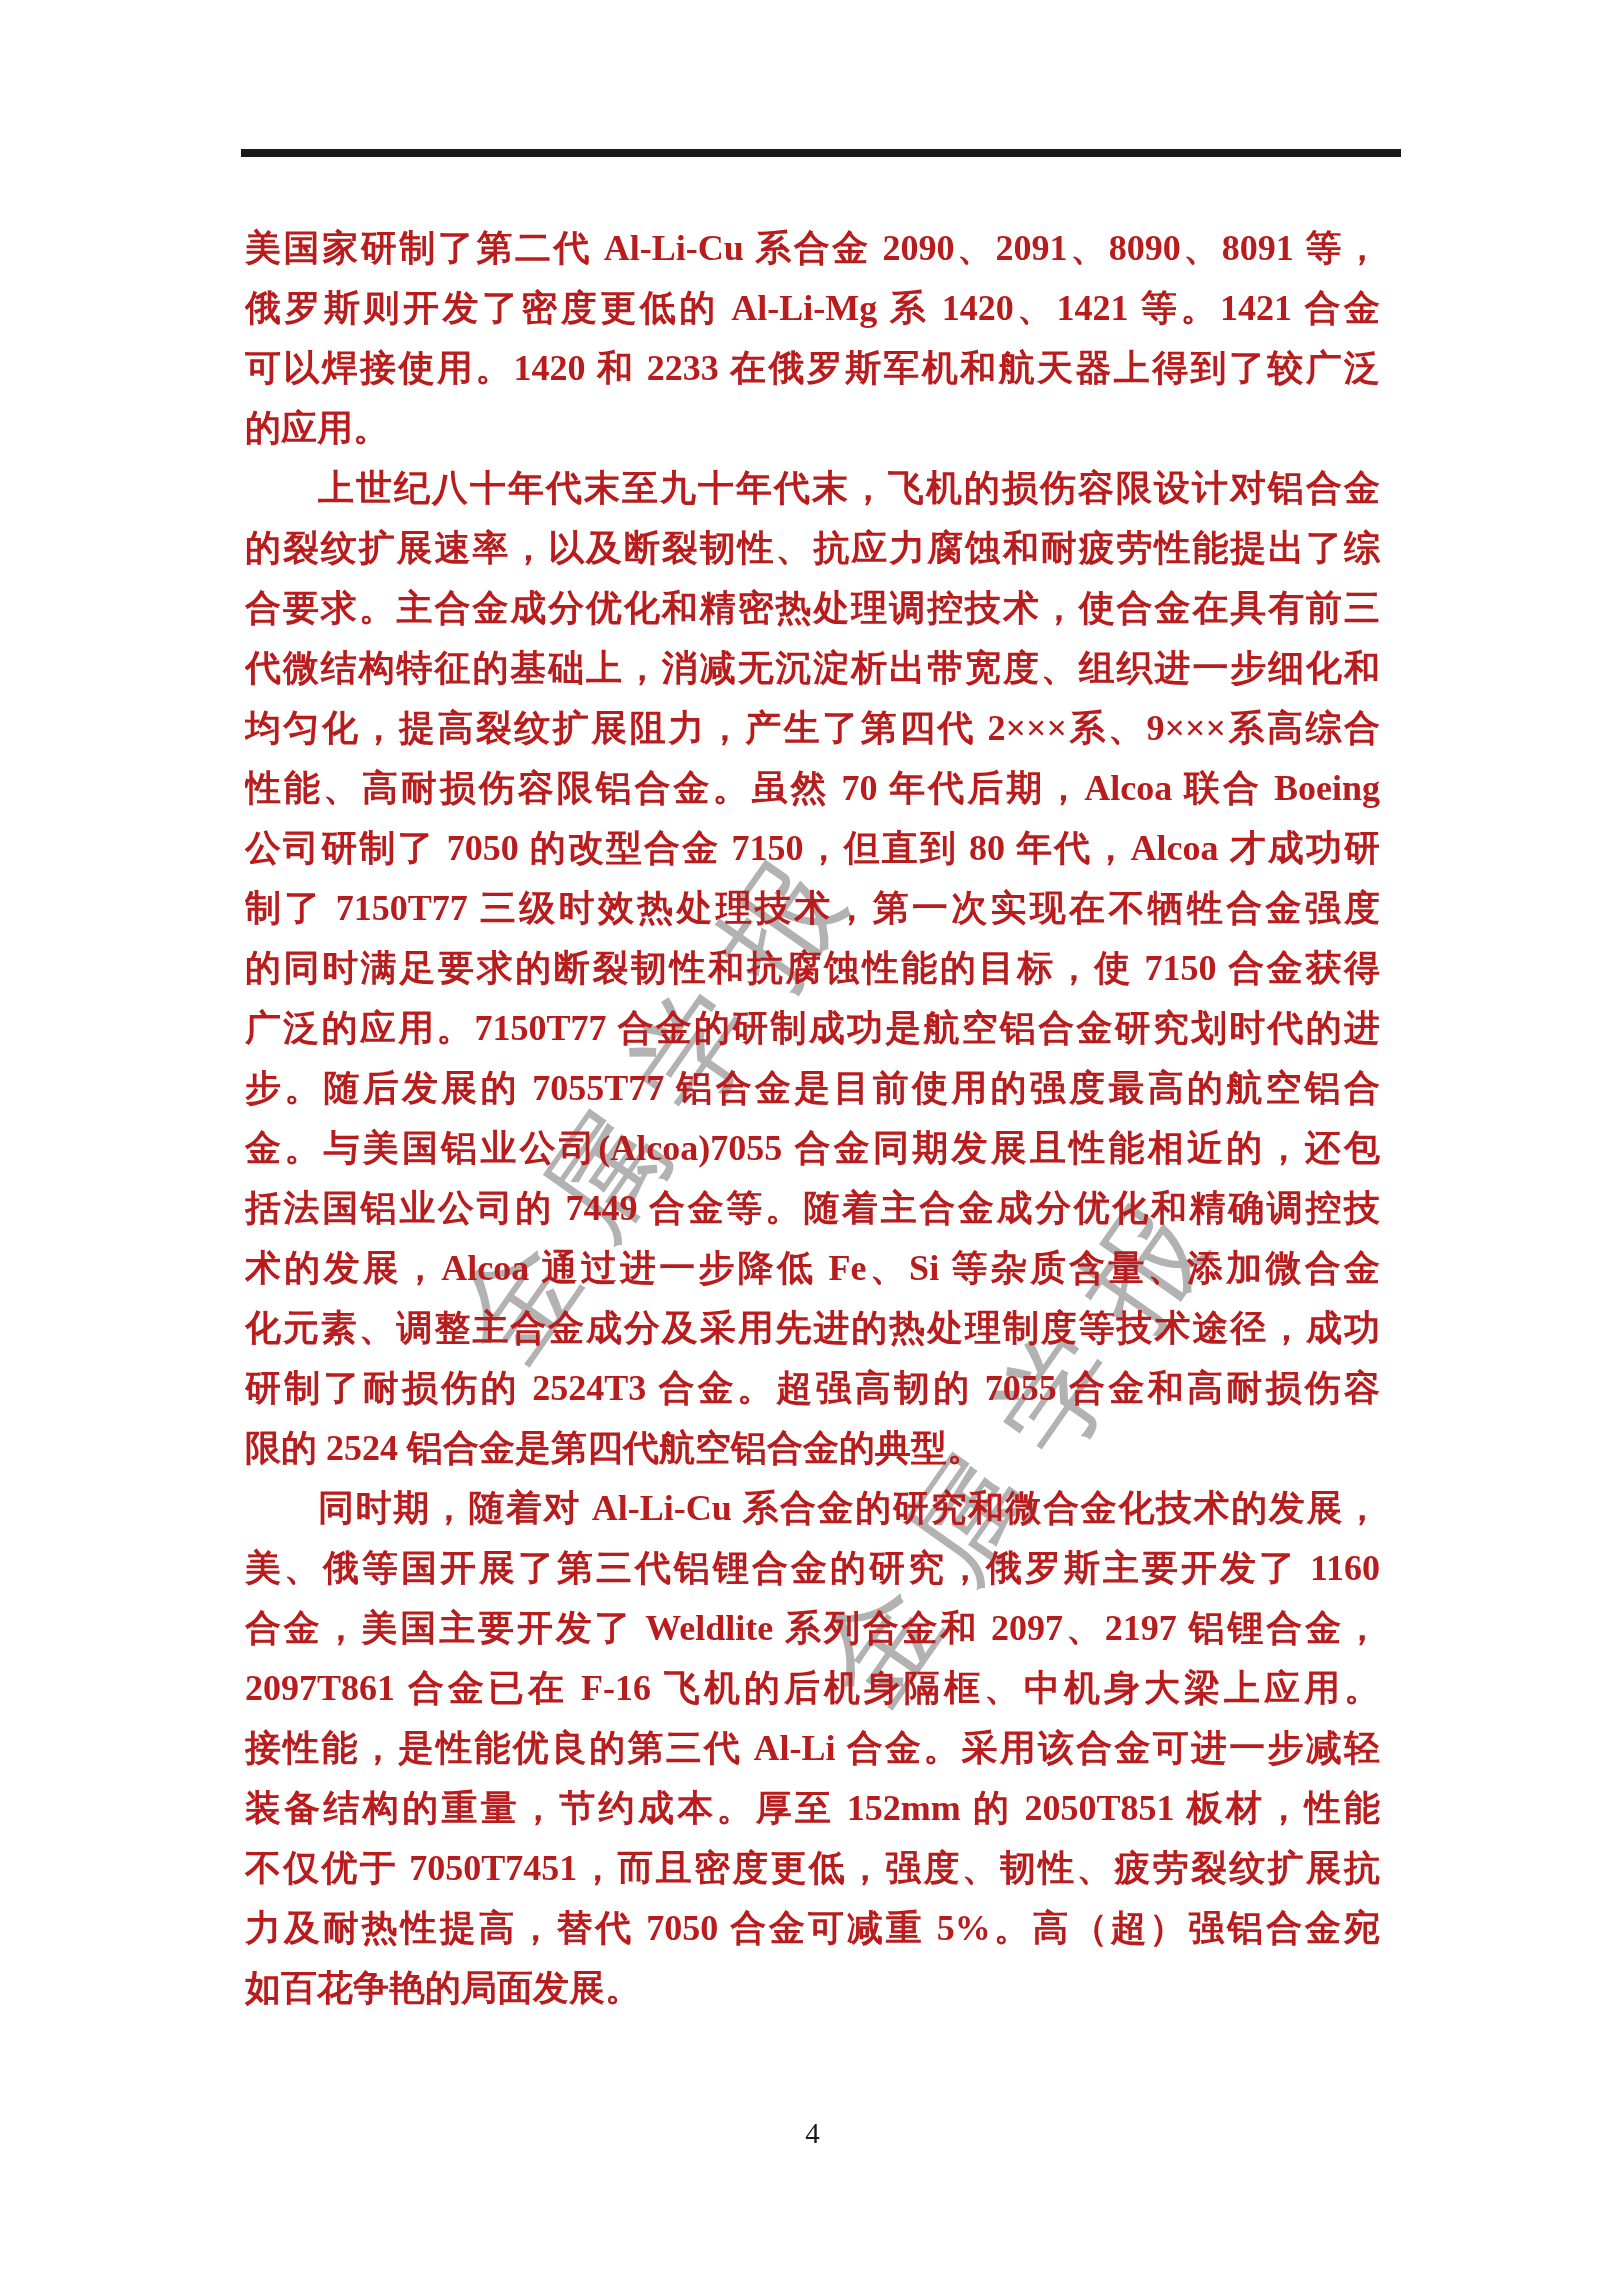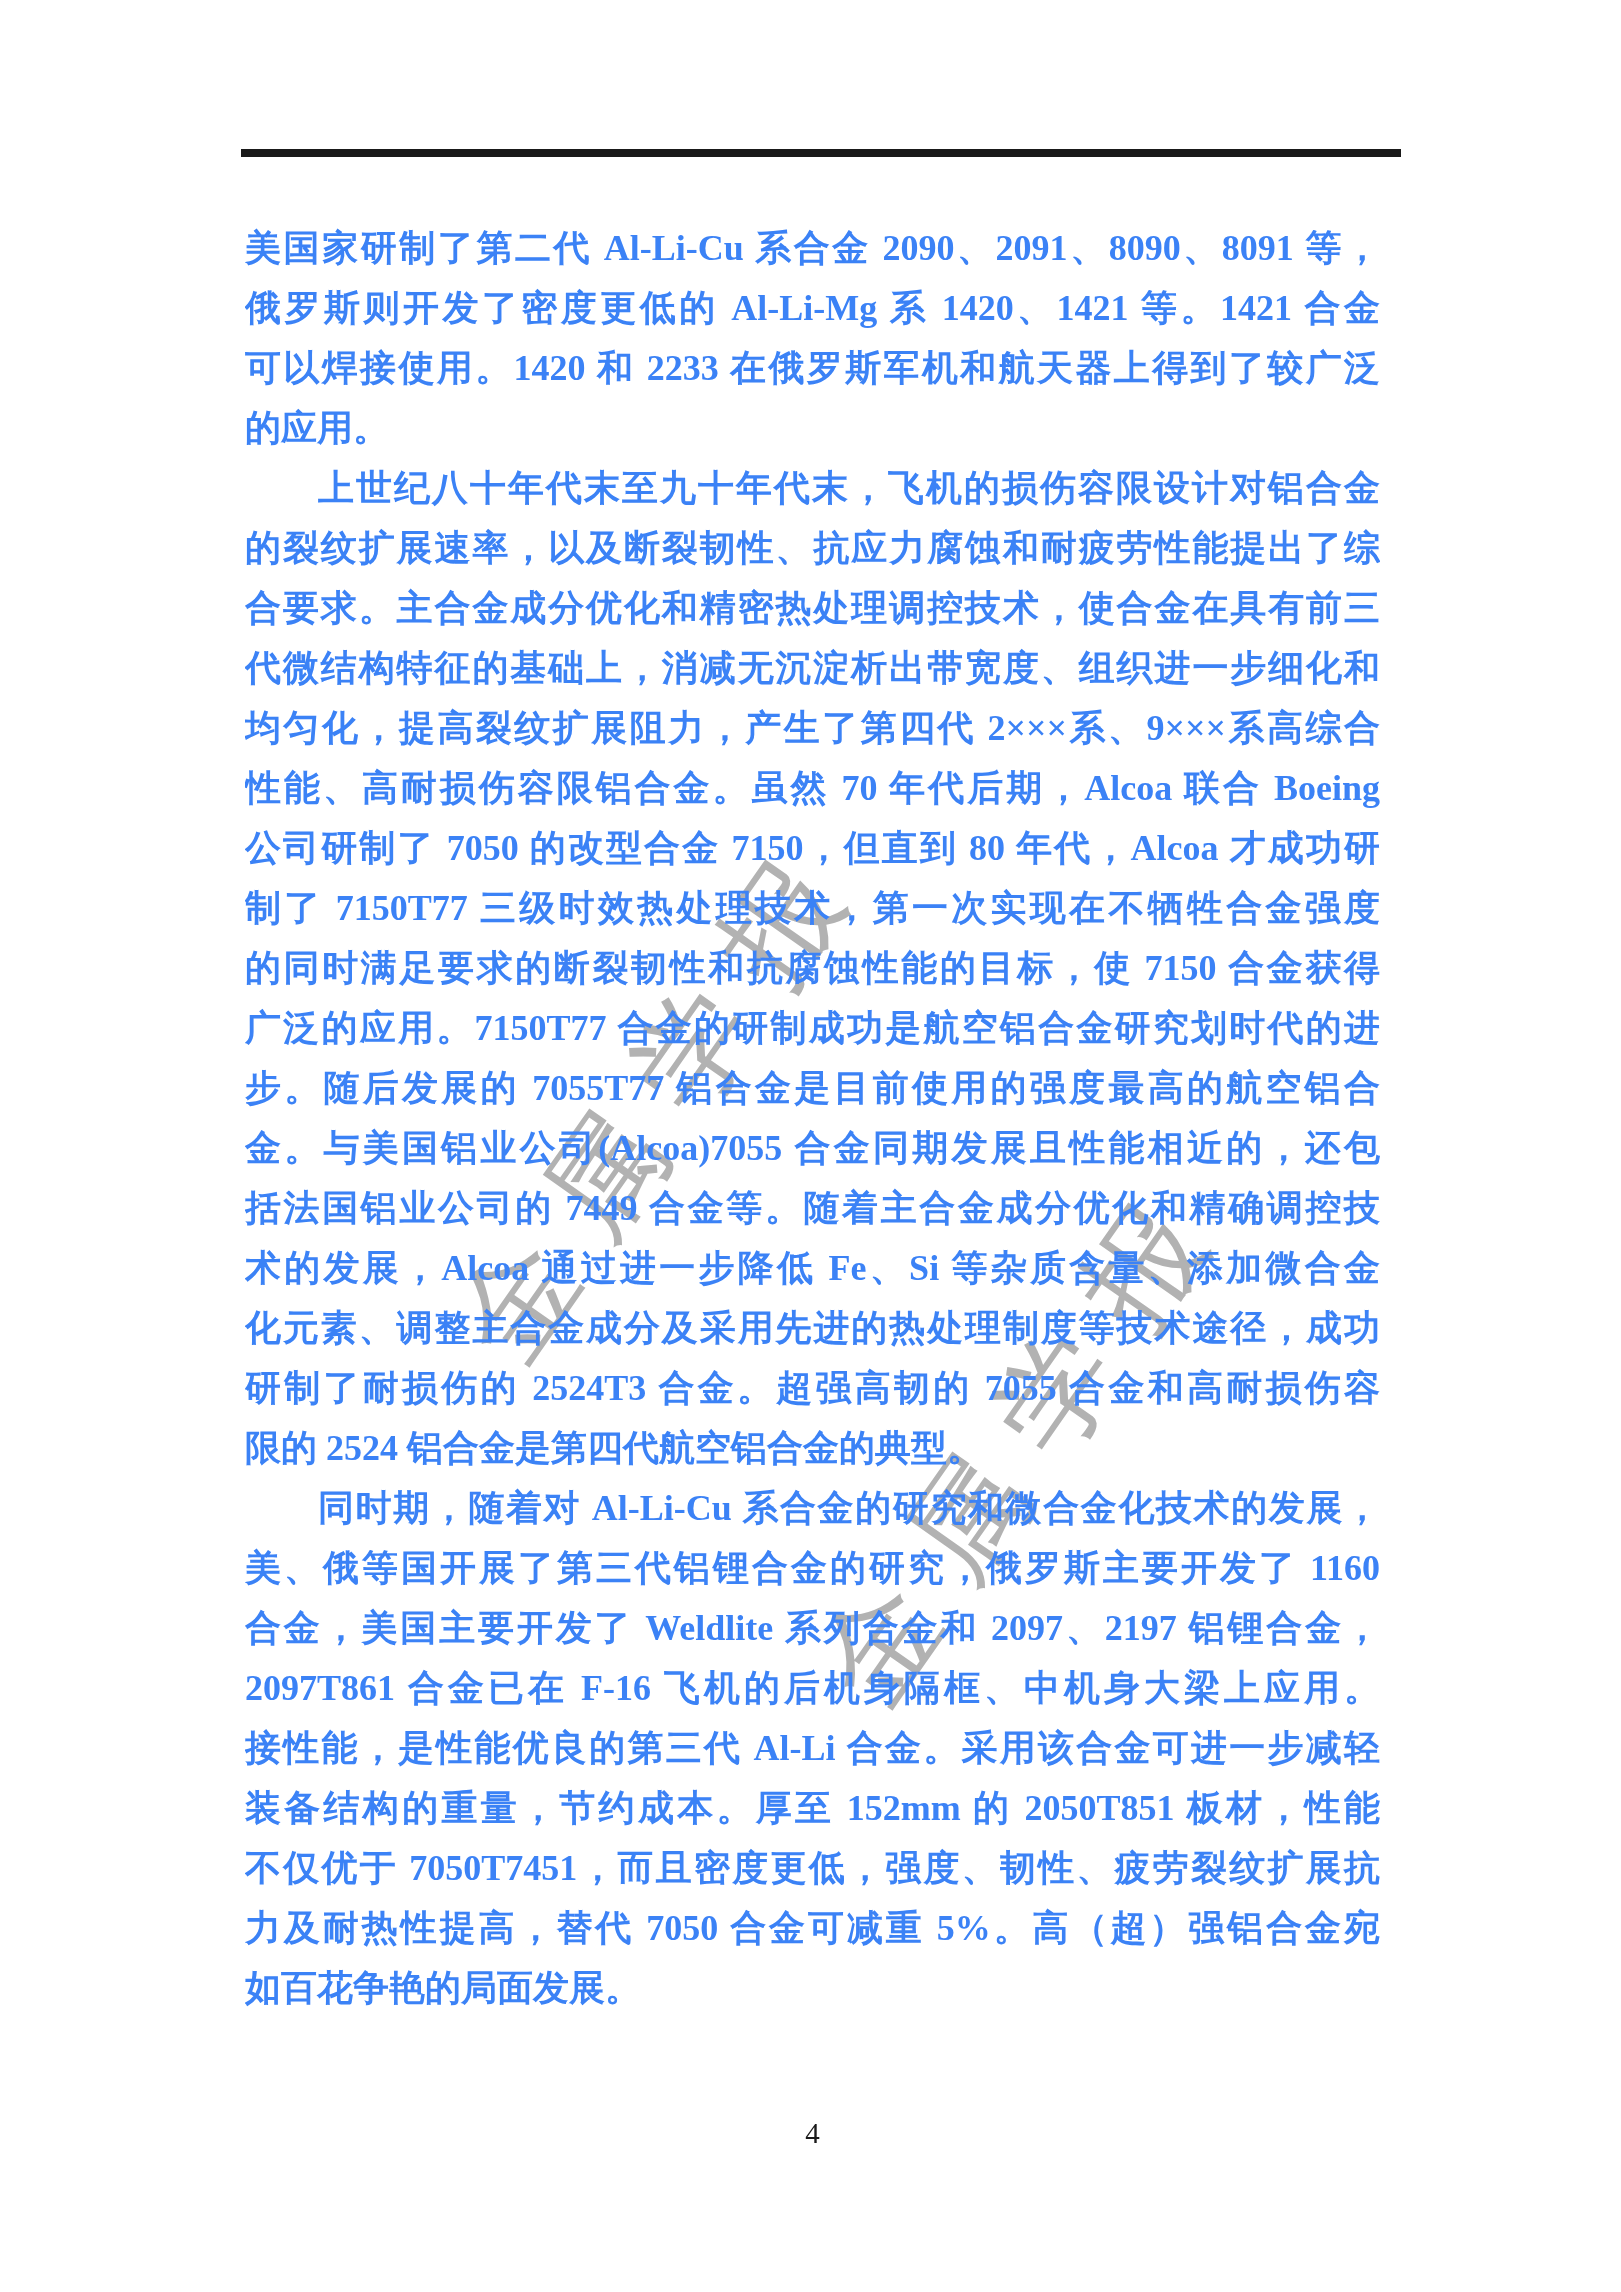--- a/index.html
+++ b/index.html
@@ -38,21 +38,21 @@
     transform: rotate(-55deg);
     transform-origin: left top;
   }
   .wm1 { left: 421px; top: 1304px; }
   .wm2 { left: 784px; top: 1647px; }
   .content {
     position: absolute;
     left: 245px;
     top: 218px;
     width: 1135px;
-    color: #3b82f6;
+    color: #b91c1c;
     font-size: 36px;
     line-height: 60px;
     font-weight: 700;
   }
   .paragraph { margin: 0; padding: 0; }
   .line {
     height: 60px;
     text-align: justify;
     text-align-last: justify;
     overflow: hidden;

